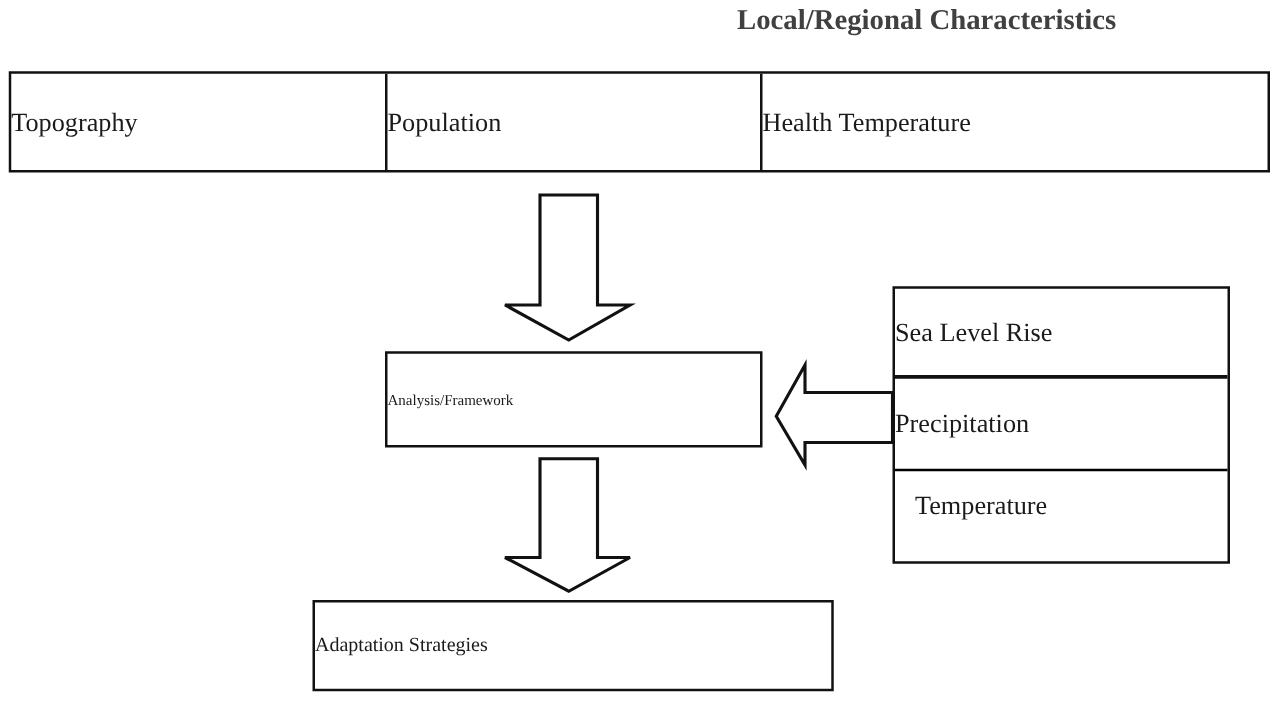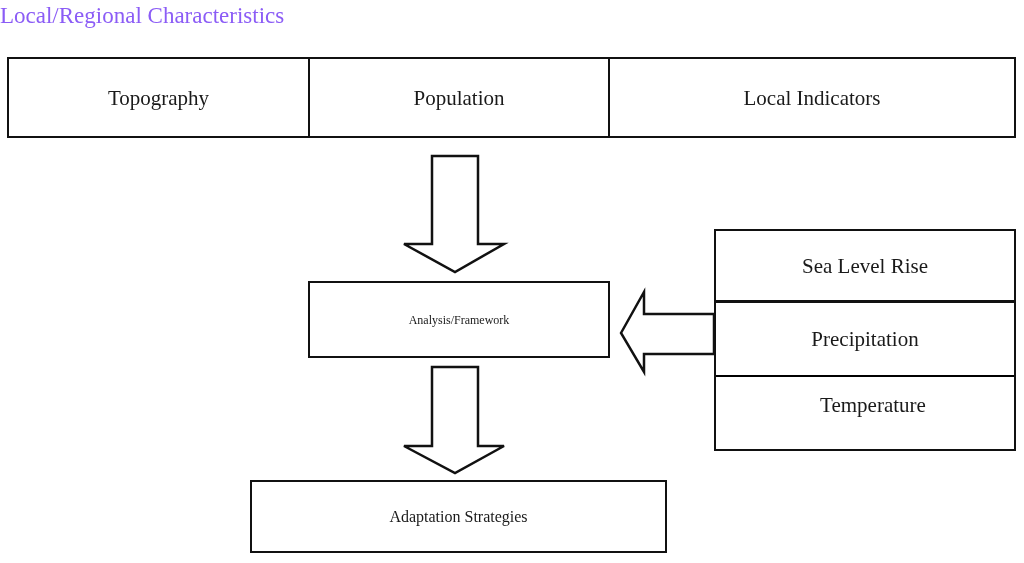--- a/index.html
+++ b/index.html
@@ -12,24 +12,25 @@
     width: 1024px;
     height: 563px;
     background: #ffffff;
     font-family: "Liberation Serif", "DejaVu Serif", serif;
     color: #000000;
     overflow: hidden;
   }
 
   .label-text {
     position: absolute;
-    text-align: left;
+    text-align: right;
     white-space: nowrap;
-    color: #8b5cf6;
+    color: #404040;
     line-height: 1;
+    font-weight: bold;
   }
 
   
   #title-local-regional {
     left: 0;
     top: 4px;
     width: 893px;
     font-size: 23px;
   }
   #title-climate-change {
@@ -45,21 +46,20 @@
     box-sizing: border-box;
     border: 2.5px solid #111111;
     background: #ffffff;
   }
   .box-inner-label {
     position: absolute;
     left: 0;
     right: 0;
     top: 50%;
     transform: translateY(-50%);
-    text-align: center;
     white-space: nowrap;
     color: #1a1a1a;
     line-height: 1;
   }
 
   
   #top-group {
     left: 7px;
     top: 57px;
     width: 1009px;
@@ -102,21 +102,21 @@
     top: 480px;
     width: 417px;
     height: 73px;
   }
   #box-adaptation .box-inner-label { font-size: 16px; }
 
   
   #climate-group {
     left: 714px;
     top: 229px;
-    width: 302px;
+    width: 270px;
     height: 222px;
   }
   .climate-row {
     position: absolute;
     left: 0;
     right: 0;
     box-sizing: border-box;
   }
   #row-sea-level-rise {
     top: 0;
@@ -171,21 +171,21 @@
 
     <div class="top-cell" id="cell-topography">
       <span class="box-inner-label">Topography</span>
     </div>
 
     <div class="top-cell" id="cell-population">
       <span class="box-inner-label">Population</span>
     </div>
 
     <div class="top-cell" id="cell-health-indicators">
-      <span class="box-inner-label">Local Indicators</span>
+      <span class="box-inner-label">Health Temperature</span>
     </div>
   </div>
 
   <svg class="arrow-svg" id="arrow-down-top" width="104" height="120" viewBox="0 0 104 120">
     <path class="arrow-path" d="M 30 2 L 76 2 L 76 90 L 102 90 L 53 118 L 2 90 L 30 90 Z"></path>
   </svg>
 
 
   <div class="box" id="climate-group">
 

